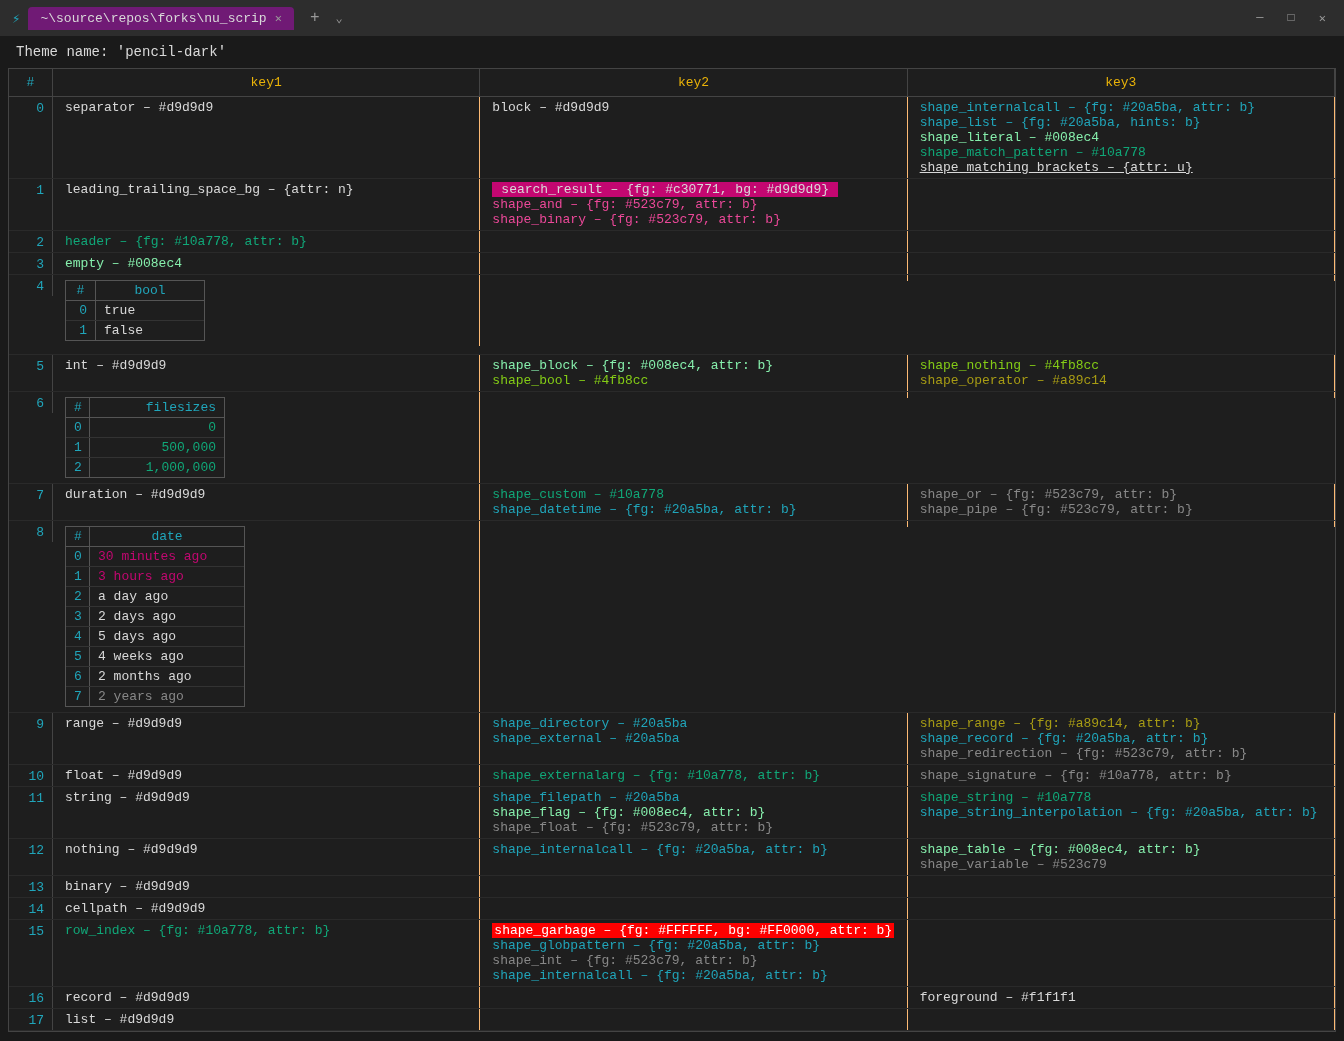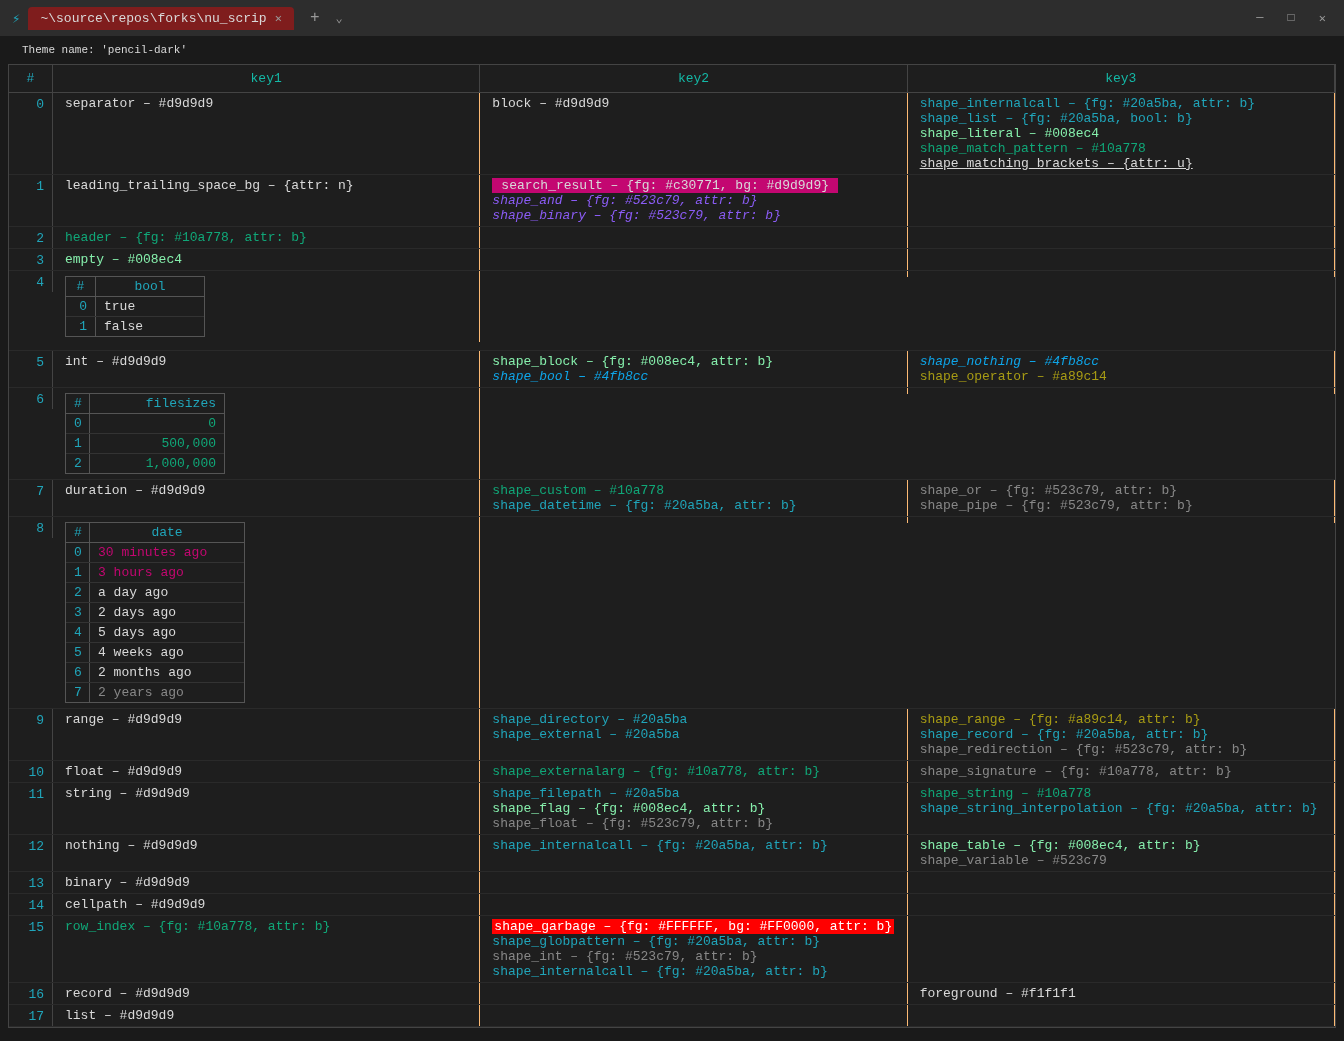--- a/index.html
+++ b/index.html
@@ -20,21 +20,21 @@
       display: flex;
       align-items: center;
       padding: 0 12px;
       gap: 8px;
     }
     .titlebar-icon {
       color: #20a5ba;
       font-size: 14px;
     }
     .titlebar-tab {
-      background: #7f1d1d;
+      background: #701a75;
       color: #d9d9d9;
       padding: 4px 12px;
       border-radius: 4px 4px 0 0;
       display: flex;
       align-items: center;
       gap: 8px;
       font-size: 13px;
     }
     .titlebar-close-tab {
       color: #999;
@@ -60,41 +60,40 @@
     .titlebar-dropdown {
       color: #999;
       font-size: 12px;
     }
 
     
     .theme-line {
       background: #1a1a1a;
       padding: 8px 16px;
       color: #d9d9d9;
-      font-size: 11px;
-      margin-left: 6px;
+      font-size: 14px;
     }
 
     
     .main-content {
       background: #1e1e1e;
       border: 1px solid #444;
       margin: 0 8px 8px 8px;
       overflow: hidden;
     }
 
     
     .table-header {
       display: grid;
       grid-template-columns: 44px 1fr 1fr 1fr;
       border-bottom: 1px solid #444;
     }
     .th-cell {
       padding: 6px 12px;
-      color: #14b8a6;
+      color: #eab308;
       text-align: center;
       border-right: 1px solid #444;
       font-weight: normal;
     }
     .th-cell:first-child {
       border-right: 1px solid #444;
       color: #20a5ba;
     }
 
     .table-row {
@@ -120,23 +119,23 @@
       border-right: 1px solid #fdba74;
       vertical-align: top;
     }
 
     
     .c-teal { color: #20a5ba; }
     .c-cyan { color: #86efac; }
     .c-green { color: #10a778; }
     .c-gray { color: #d9d9d9; }
     .c-dim { color: #888; }
-    .c-purple { color: #8b5cf6; font-style: italic; }
+    .c-purple { color: #ec4899; }
     .c-orange { color: #a89c14; }
-    .c-lightblue { color: #0ea5e9; font-style: italic; }
+    .c-lightblue { color: #84cc16; }
 
     
     .inner-table {
       border: 1px solid #555;
       margin: 2px 0 2px 0;
       display: inline-block;
       min-width: 140px;
     }
     .inner-table-header {
       display: grid;
@@ -297,21 +296,21 @@
         <span class="c-teal">0</span>
       </div>
     <div class="col1">
       <span class="c-gray">separator – #d9d9d9</span>
     </div>
     <div class="col2">
       <span class="c-gray">block – #d9d9d9</span>
     </div>
     <div class="col3">
       <div class="c-teal">shape_internalcall – {fg: #20a5ba, attr: b}</div>
-      <div class="c-teal">shape_list – {fg: #20a5ba, bool: b}</div>
+      <div class="c-teal">shape_list – {fg: #20a5ba, hints: b}</div>
       <div class="c-cyan">shape_literal – #008ec4</div>
       <div class="c-green">shape_match_pattern – #10a778</div>
       <div class="c-gray underline">shape_matching_brackets – {attr: u}</div>
     </div>
   </div>
 
   <div class="table-row">
     <div class="row-num">
         <span class="c-teal">1</span>
       </div>

